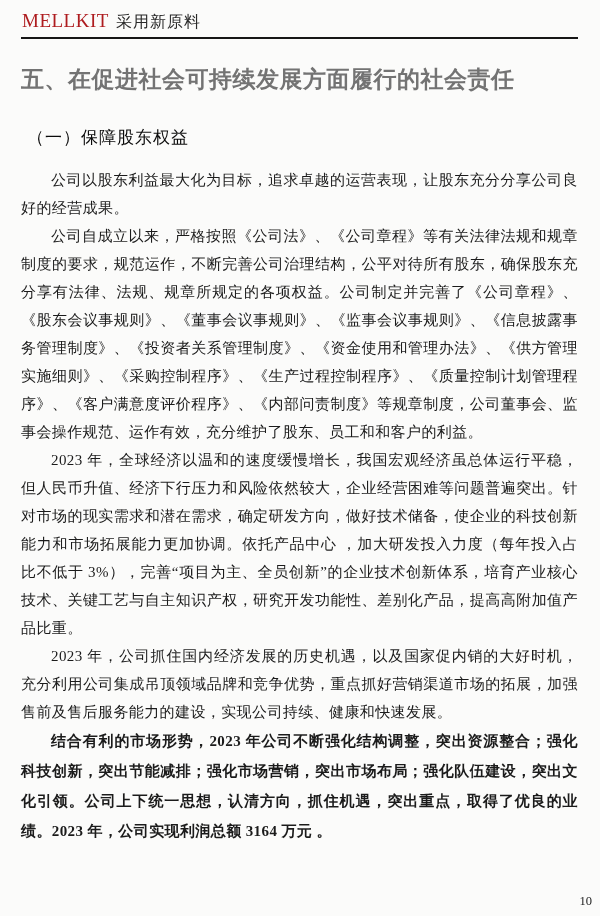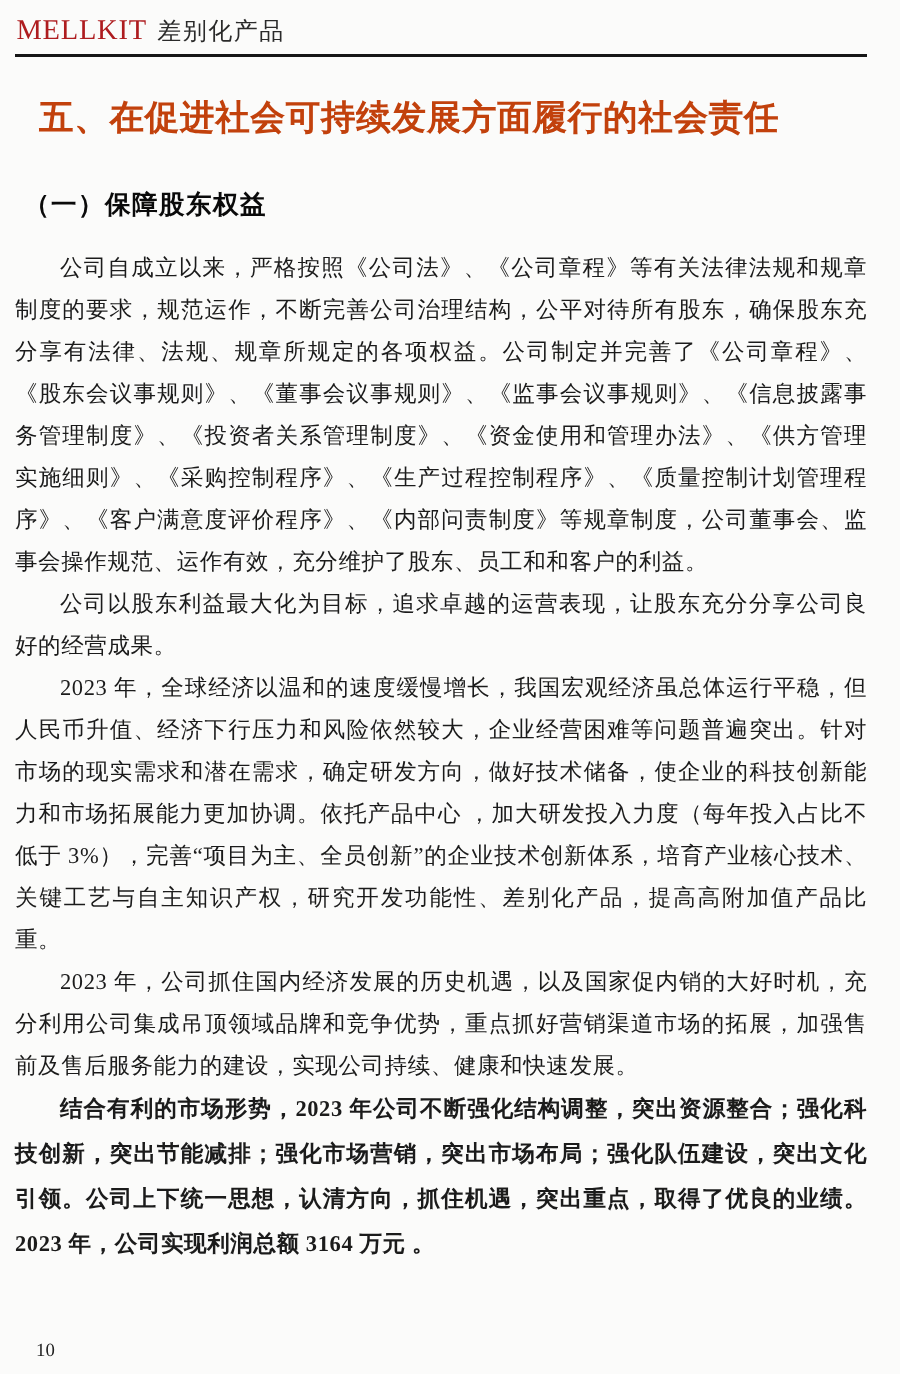--- a/index.html
+++ b/index.html
@@ -5,21 +5,21 @@
   html, body {
     margin: 0;
     padding: 0;
     background: #fbfbfa;
   }
   .page {
     position: relative;
     width: 592px;
     height: 916px;
     box-sizing: border-box;
-    padding: 8px 14px 0 10px;
+    padding: 8px 14px 0 21px;
     background: #fbfbfa;
     color: #1c1c1c;
     font-family: "Liberation Serif", serif;
     overflow: hidden;
   }
   .page-header {
     display: flex;
     justify-content: space-between;
     align-items: flex-end;
     padding: 2px 1px 4px 1px;
@@ -45,32 +45,32 @@
     letter-spacing: 3px;
     color: #111;
     padding-right: 2px;
   }
   .header-rule {
     height: 0;
     border-top: 2px solid #161616;
     margin: 0 0 0 0;
   }
   h1.section-heading {
-    margin: 25px 0 0 16px;
+    margin: 25px 0 0 0;
     font-family: "Liberation Serif", serif;
     font-size: 23px;
     font-weight: 700;
     letter-spacing: 0.5px;
-    color: #c2410c;
+    color: #737373;
   }
   h2.subsection-heading {
     margin: 31px 0 0 6px;
     font-family: "Liberation Sans", sans-serif;
     font-size: 17px;
-    font-weight: 700;
+    font-weight: 400;
     letter-spacing: 1px;
     color: #0a0a0a;
   }
   main.body-text {
     margin-top: 17px;
   }
   main.body-text p {
     margin: 0;
     font-size: 15px;
     line-height: 28px;
@@ -82,50 +82,50 @@
   }
   main.body-text p.loose {
     line-height: 30px;
     font-weight: bold;
   }
   footer.page-footer {
     position: absolute;
     left: 0;
     right: 0;
     bottom: 7px;
-    text-align: left;
+    text-align: right;
     margin-left: 24px;
   }
   .page-number {
     font-size: 12.5px;
     font-family: "Liberation Serif", serif;
     color: #222;
   }
 </style>
 </head>
 <body>
 
 <div class="page">
 
   <header class="page-header">
     <div class="brand">
       <span class="logo-en" style="color: rgb(174, 28, 31);">MELLKIT</span>
-      <span class="logo-cn">差别化产品</span>
+      <span class="logo-cn">采用新原料</span>
     </div>
   </header>
 
   <div class="header-rule"></div>
 
   <h1 class="section-heading">五、在促进社会可持续发展方面履行的社会责任</h1>
 
   <h2 class="subsection-heading">（一）保障股东权益</h2>
 
   <main class="body-text">
+    <p>公司以股东利益最大化为目标，追求卓越的运营表现，让股东充分分享公司良好的经营成果。</p>
     <p>公司自成立以来，严格按照《公司法》、《公司章程》等有关法律法规和规章制度的要求，规范运作，不断完善公司治理结构，公平对待所有股东，确保股东充分享有法律、法规、规章所规定的各项权益。公司制定并完善了《公司章程》、《股东会议事规则》、《董事会议事规则》、《监事会议事规则》、《信息披露事务管理制度》、《投资者关系管理制度》、《资金使用和管理办法》、《供方管理实施细则》、《采购控制程序》、《生产过程控制程序》、《质量控制计划管理程序》、《客户满意度评价程序》、《内部问责制度》等规章制度，公司董事会、监事会操作规范、运作有效，充分维护了股东、员工和和客户的利益。</p>
-    <p>公司以股东利益最大化为目标，追求卓越的运营表现，让股东充分分享公司良好的经营成果。</p>
     <p>2023 年，全球经济以温和的速度缓慢增长，我国宏观经济虽总体运行平稳，但人民币升值、经济下行压力和风险依然较大，企业经营困难等问题普遍突出。针对市场的现实需求和潜在需求，确定研发方向，做好技术储备，使企业的科技创新能力和市场拓展能力更加协调。依托产品中心 ，加大研发投入力度（每年投入占比不低于 3%），完善“项目为主、全员创新”的企业技术创新体系，培育产业核心技术、关键工艺与自主知识产权，研究开发功能性、差别化产品，提高高附加值产品比重。</p>
     <p>2023 年，公司抓住国内经济发展的历史机遇，以及国家促内销的大好时机，充分利用公司集成吊顶领域品牌和竞争优势，重点抓好营销渠道市场的拓展，加强售前及售后服务能力的建设，实现公司持续、健康和快速发展。</p>
     <p class="loose">结合有利的市场形势，2023 年公司不断强化结构调整，突出资源整合；强化科技创新，突出节能减排；强化市场营销，突出市场布局；强化队伍建设，突出文化引领。公司上下统一思想，认清方向，抓住机遇，突出重点，取得了优良的业绩。2023 年，公司实现利润总额 3164 万元 。</p>
   </main>
 
   <footer class="page-footer">
     <span class="page-number">10</span>
   </footer>
 
 </div>

